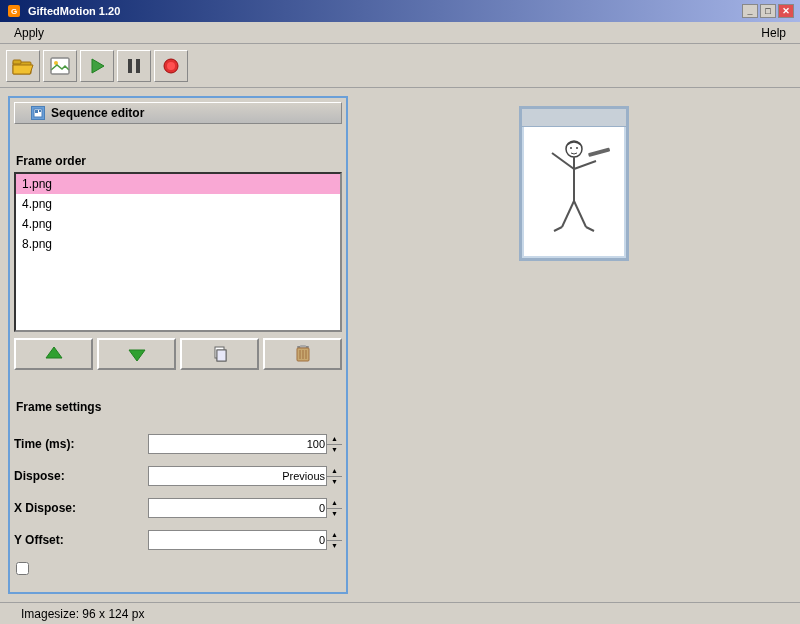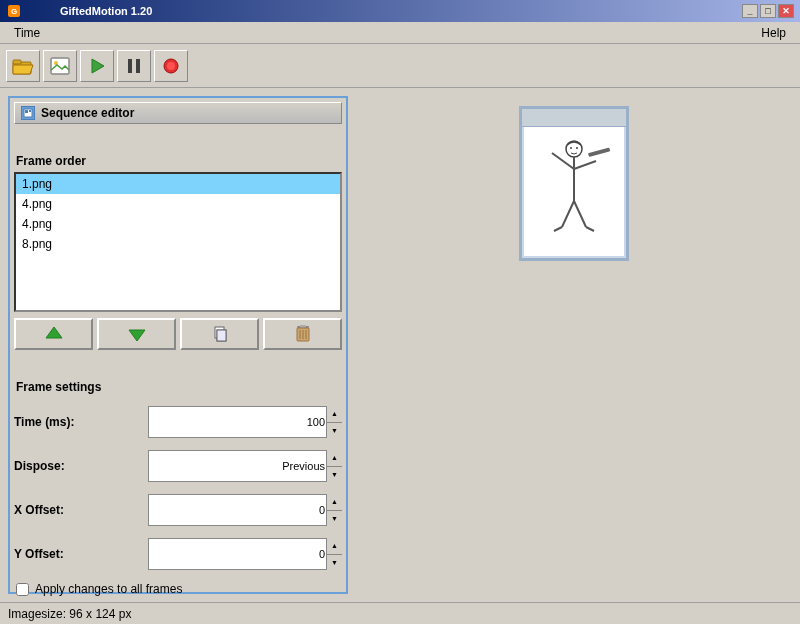--- a/index.html
+++ b/index.html
@@ -27,21 +27,20 @@
       height: 16px;
       margin-right: 6px;
       display: flex;
       align-items: center;
       justify-content: center;
     }
     .title-bar-text {
       flex: 1;
       font-size: 11px;
       font-weight: bold;
-      margin-left: 32px;
     }
     .title-bar-buttons {
       display: flex;
       gap: 2px;
     }
     .tb-btn {
       width: 16px;
       height: 14px;
       background: #d4d0c8;
       border: 1px solid #888;
@@ -113,21 +112,21 @@
       flex-direction: column;
       padding: 4px;
     }
     .panel-header {
       background: linear-gradient(to bottom, #d4d0c8, #bbb);
       border: 1px solid #888;
       border-top-color: #fff;
       border-left-color: #fff;
       display: flex;
       align-items: center;
-      padding: 3px 6px;
+      padding: 3px 16px;
       margin-bottom: 6px;
       font-weight: bold;
       font-size: 12px;
       gap: 6px;
     }
     .panel-header-icon {
       width: 14px;
       height: 14px;
       background: #6a9fd8;
       border: 1px solid #4a7fb8;
@@ -152,21 +151,21 @@
       overflow-y: auto;
       max-height: 160px;
       min-height: 140px;
     }
     .frame-list li {
       padding: 3px 6px;
       cursor: pointer;
       font-size: 12px;
     }
     .frame-list li.selected {
-      background: #7dd3fc;
+      background: #f9a8d4;
     }
 
     
     .action-buttons {
       display: flex;
       gap: 4px;
       margin: 6px 0;
     }
     .action-btn {
       flex: 1;
@@ -185,32 +184,32 @@
     }
 
     
     .frame-settings {
       border-top: none;
     }
     .settings-grid {
       display: grid;
       grid-template-columns: 80px 1fr;
       gap: 12px 6px;
-      margin-top: 12px;
+      margin-top: 20px;
     }
     .settings-label {
       font-weight: bold;
       font-size: 12px;
       display: flex;
       align-items: center;
     }
     .spin-wrap {
       position: relative;
       width: 100%;
-      height: 32px;
+      height: 20px;
       padding-left: 48px;
     }
     .spin-wrap input {
       width: 100%;
       height: 100%;
       border: 1px solid #888;
       background: white;
       text-align: right;
       padding-right: 16px;
       padding-left: 4px;
@@ -287,21 +286,21 @@
       margin-top: 14px;
     }
 
     
     .status-bar {
       height: 22px;
       background: #d4d0c8;
       border-top: 1px solid #a0a0a0;
       display: flex;
       align-items: center;
-      padding: 0 8px;
+      padding: 0 21px;
       font-size: 12px;
     }
   </style>
 </head>
 <body>
 
 <div class="title-bar">
   <div class="title-bar-icon">
     <svg width="14" height="14" viewBox="0 0 14 14">
       <rect x="1" y="1" width="12" height="12" fill="#ff8800" rx="2"></rect>
@@ -310,21 +309,21 @@
   </div>
   <span class="title-bar-text">GiftedMotion 1.20</span>
   <div class="title-bar-buttons">
     <div class="tb-btn">_</div>
     <div class="tb-btn">□</div>
     <div class="tb-btn close-btn">✕</div>
   </div>
 </div>
 
 <div class="menu-bar">
-  <div class="menu-item">Time</div>
+  <div class="menu-item">Apply</div>
   <div class="menu-item">Help</div>
 </div>
 
 <div class="toolbar">
   <div class="tool-btn">
     <svg width="22" height="20" viewBox="0 0 22 20">
       <rect x="1" y="6" width="18" height="12" rx="1" fill="#d4a820" stroke="#a07010" stroke-width="1"></rect>
       <path d="M1 9 L21 9 L18 18 L1 18 Z" fill="#f0c030" stroke="#a07010" stroke-width="1"></path>
       <rect x="1" y="4" width="8" height="4" rx="1" fill="#d4a820" stroke="#a07010" stroke-width="1"></rect>
     </svg>
@@ -424,41 +423,40 @@
 
         <div class="settings-label">Dispose:</div>
         <div class="spin-wrap">
           <input type="text" value="Previous" style="">
           <div class="spin-buttons">
             <button class="spin-up">▲</button>
             <button class="spin-down">▼</button>
           </div>
         </div>
 
-        <div class="settings-label">X Offset:</div>
+        <div class="settings-label">X Dispose:</div>
         <div class="spin-wrap">
           <input type="text" value="0" style="">
           <div class="spin-buttons">
             <button class="spin-up">▲</button>
             <button class="spin-down">▼</button>
           </div>
         </div>
 
         <div class="settings-label">Y Offset:</div>
         <div class="spin-wrap">
           <input type="text" value="0" style="">
           <div class="spin-buttons">
             <button class="spin-up">▲</button>
             <button class="spin-down">▼</button>
           </div>
         </div>
       </div>
       <div class="checkbox-row">
         <input type="checkbox" style="">
-        <span>Apply changes to all frames</span>
       </div>
     </div>
   </div>
 
   <div class="preview-area">
     <div class="preview-frame">
       <div class="preview-top-bar"></div>
 
       <svg class="figure-svg" width="80" height="120" viewBox="0 0 80 120">
 

